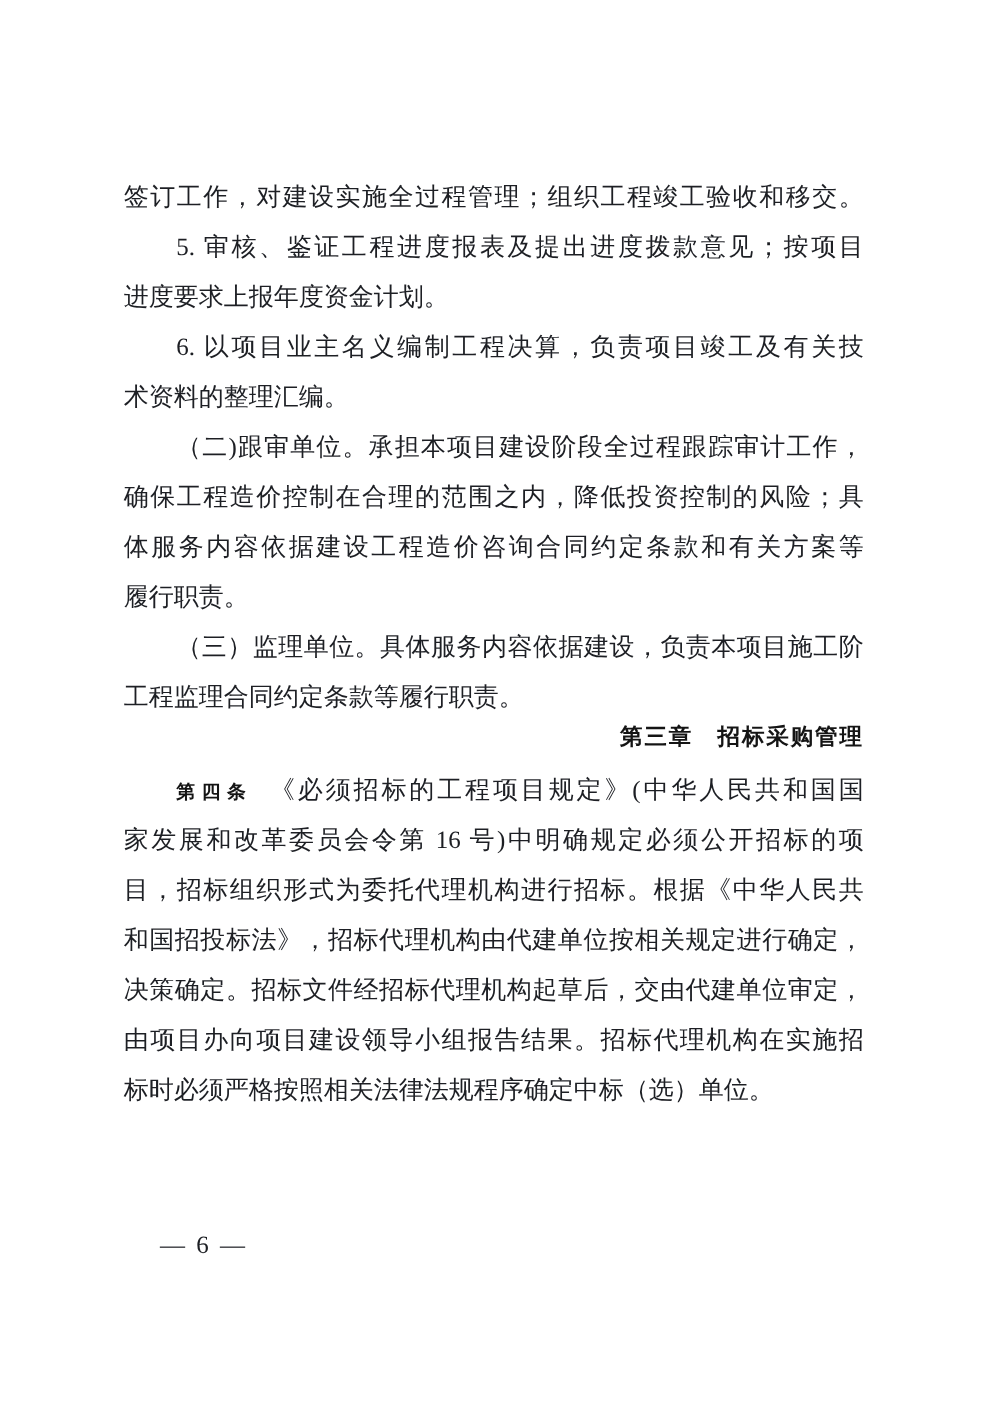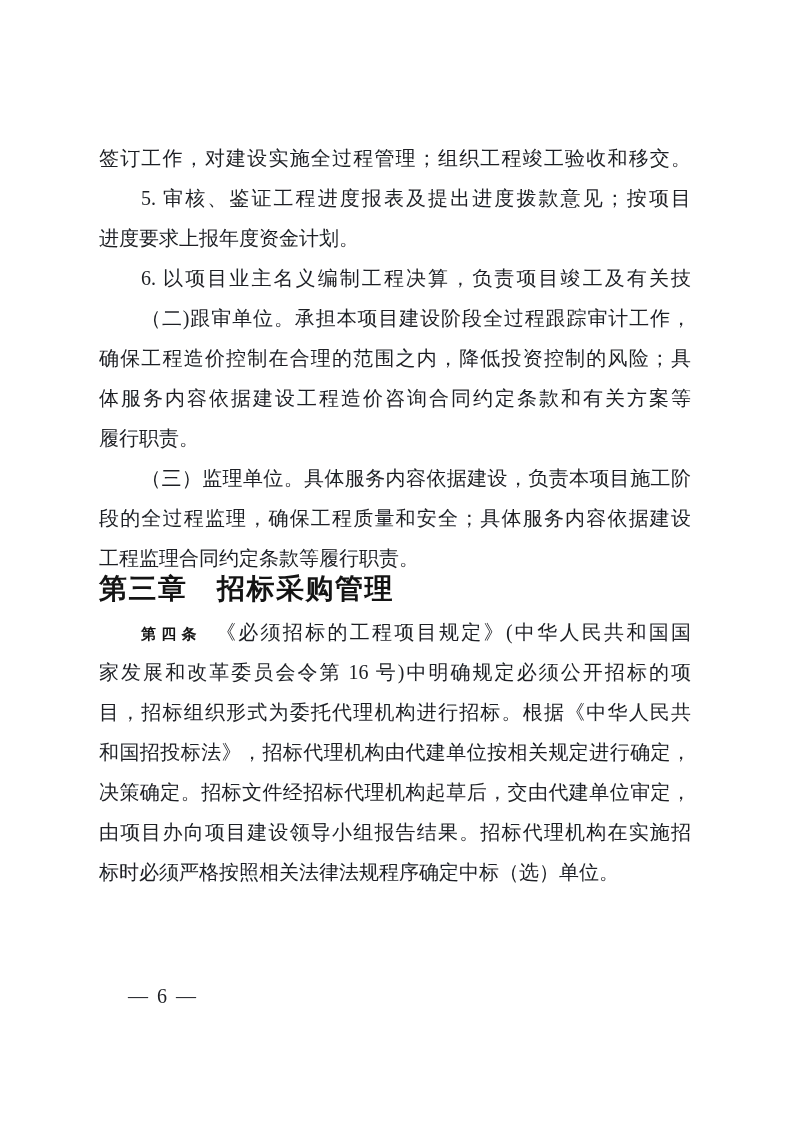--- a/index.html
+++ b/index.html
@@ -31,24 +31,24 @@
     text-align: justify;
     text-align-last: justify;
     text-justify: inter-character;
   }
   .ind {
     text-indent: 42px;
   }
   .chapter-heading {
     height: 34px;
     line-height: 22px;
-    text-align: left;
+    text-align: right;
     font-family: "Liberation Sans", "DejaVu Sans", sans-serif;
     font-weight: 700;
-    font-size: 28px;
+    font-size: 18px;
     letter-spacing: 1.5px;
     color: #141414;
   }
   .article-label {
     font-family: "Liberation Sans", "DejaVu Sans", sans-serif;
     font-weight: 700;
     font-size: 15px;
     letter-spacing: 3px;
     margin-right: 14px;
     color: #141414;
@@ -64,26 +64,26 @@
   }
 </style>
 </head>
 <body>
 
 <div class="text-column">
   <div class="ln j">签订工作，对建设实施全过程管理；组织工程竣工验收和移交。</div>
   <div class="ln j ind">5. 审核、鉴证工程进度报表及提出进度拨款意见；按项目</div>
   <div class="ln">进度要求上报年度资金计划。</div>
   <div class="ln j ind">6. 以项目业主名义编制工程决算，负责项目竣工及有关技</div>
+  <div class="ln">术资料的整理汇编。</div>
   <div class="ln j ind">（二)跟审单位。承担本项目建设阶段全过程跟踪审计工作，</div>
   <div class="ln j">确保工程造价控制在合理的范围之内，降低投资控制的风险；具</div>
   <div class="ln j">体服务内容依据建设工程造价咨询合同约定条款和有关方案等</div>
   <div class="ln">履行职责。</div>
   <div class="ln j ind">（三）监理单位。具体服务内容依据建设，负责本项目施工阶</div>
-  <div class="ln j">段的全过程监理，确保工程质量和安全；具体服务内容依据建设</div>
   <div class="ln">工程监理合同约定条款等履行职责。</div>
 
   <div class="chapter-heading">第三章　招标采购管理</div>
 
   <div class="ln j ind">
     <span class="article-label">第四条</span><span>《必须招标的工程项目规定》(中华人民共和国国</span>
   </div>
   <div class="ln j">家发展和改革委员会令第 16 号)中明确规定必须公开招标的项</div>
   <div class="ln j">目，招标组织形式为委托代理机构进行招标。根据《中华人民共</div>
   <div class="ln j">和国招投标法》，招标代理机构由代建单位按相关规定进行确定，</div>

